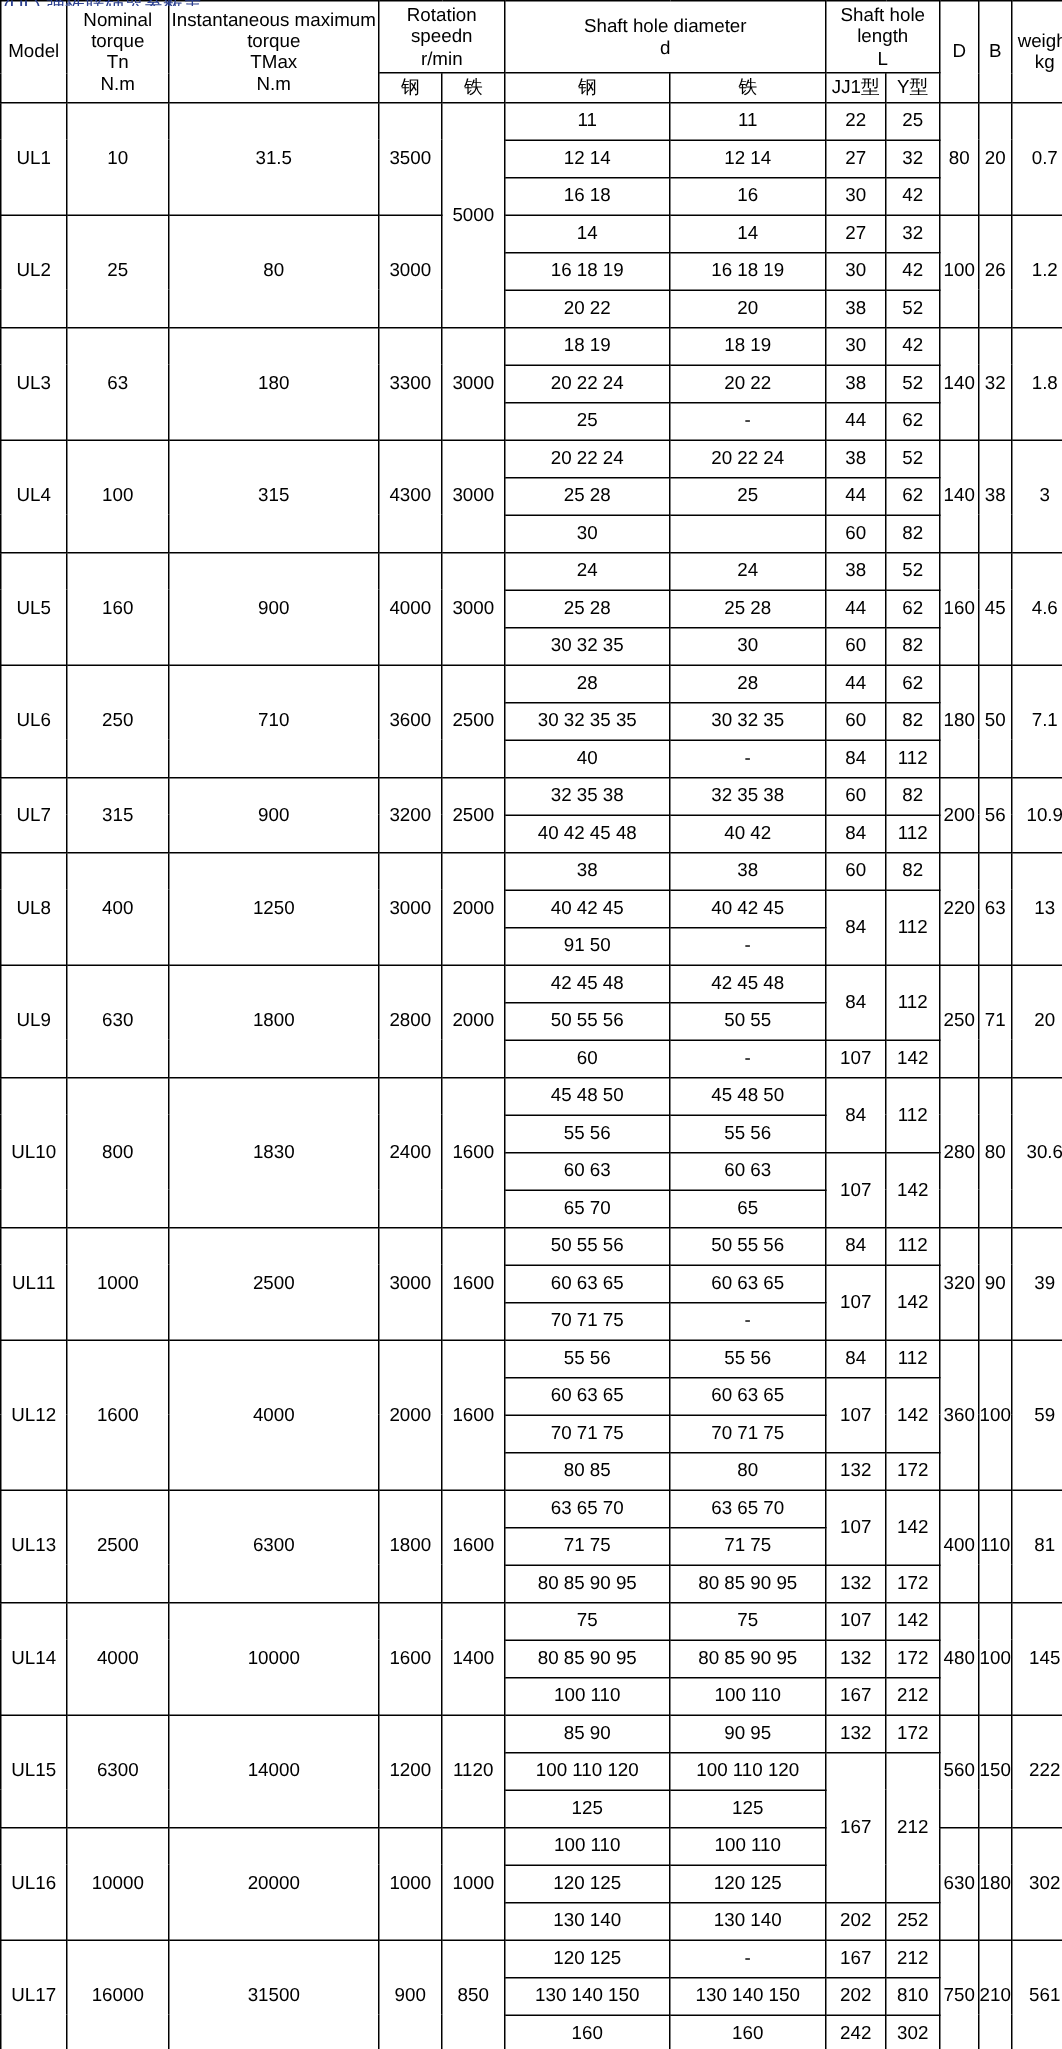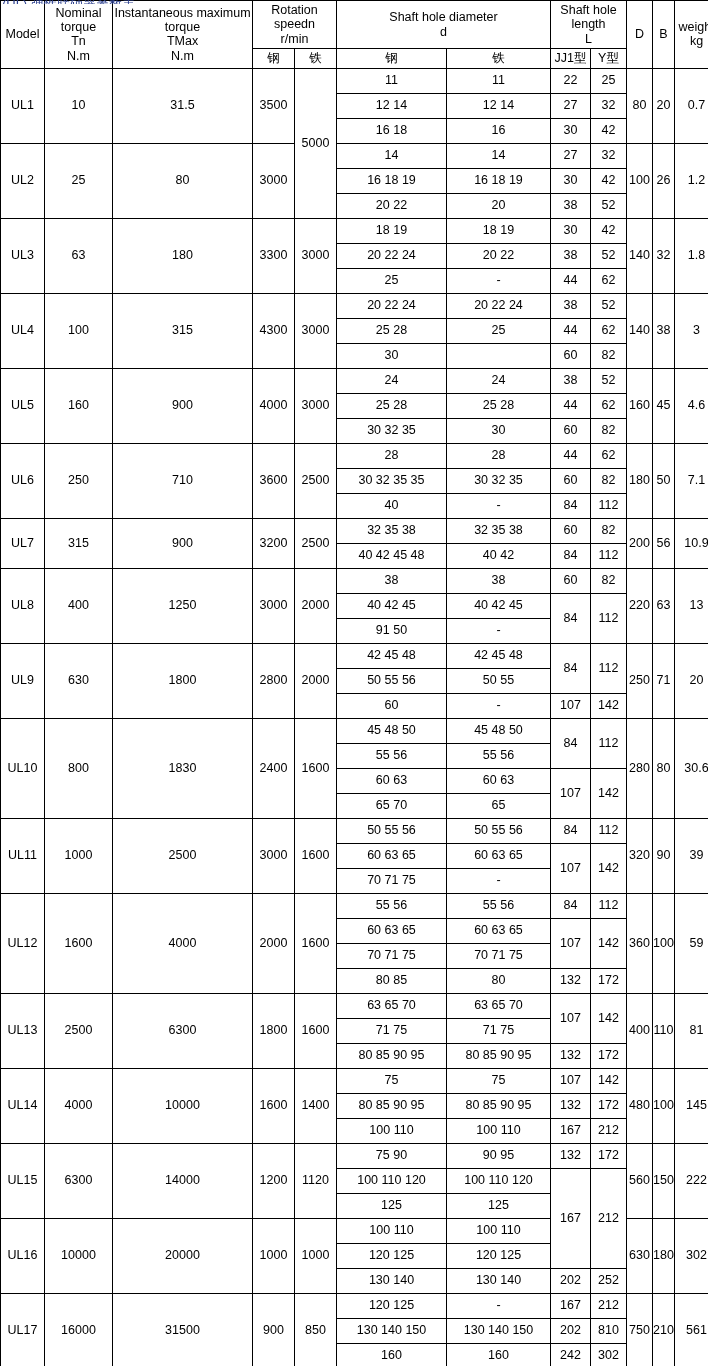--- a/index.html
+++ b/index.html
@@ -483,21 +483,21 @@
           <td class="sub sub-left">100 110</td>
           <td class="sub">167</td>
           <td class="sub">212</td>
         </tr>
         <tr>
           <td class="sub model" rowspan="3">UL15</td>
           <td class="sub" rowspan="3">6300</td>
           <td class="sub" rowspan="3">14000</td>
           <td class="sub" rowspan="3">1200</td>
           <td class="sub" rowspan="3">1120</td>
-          <td class="sub sub-left">75 90</td>
+          <td class="sub sub-left">85 90</td>
           <td class="sub sub-left">90 95</td>
           <td class="sub">132</td>
           <td class="sub">172</td>
           <td class="sub" rowspan="3">560</td>
           <td class="sub" rowspan="3">150</td>
           <td class="sub" rowspan="3">222</td>
         </tr>
         <tr>
           <td class="sub sub-left">100 110 120</td>
           <td class="sub sub-left">100 110 120</td>

